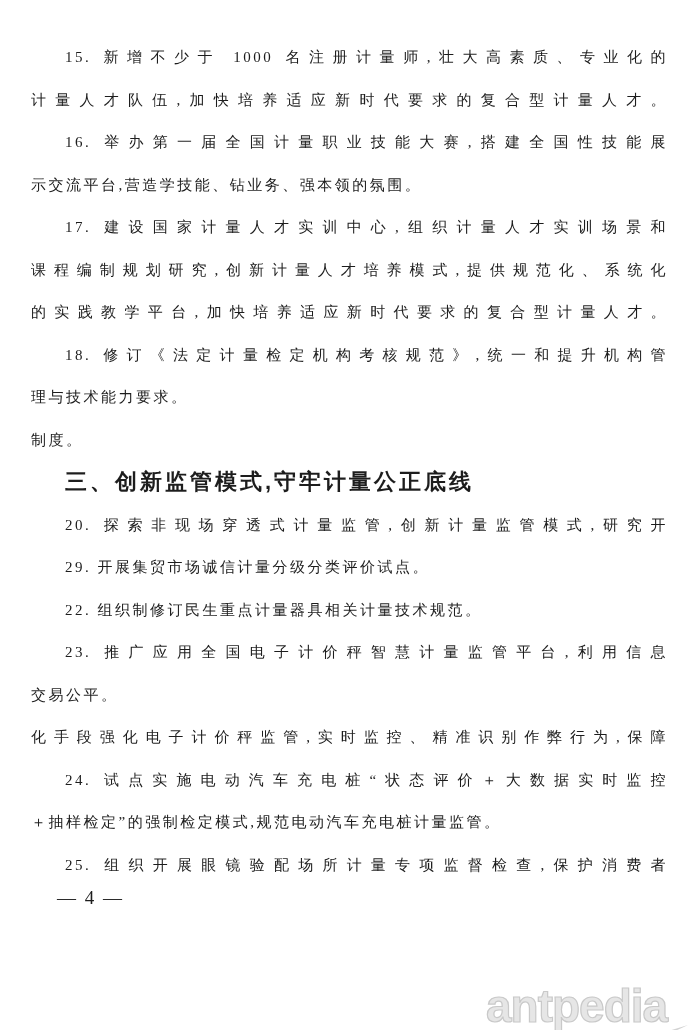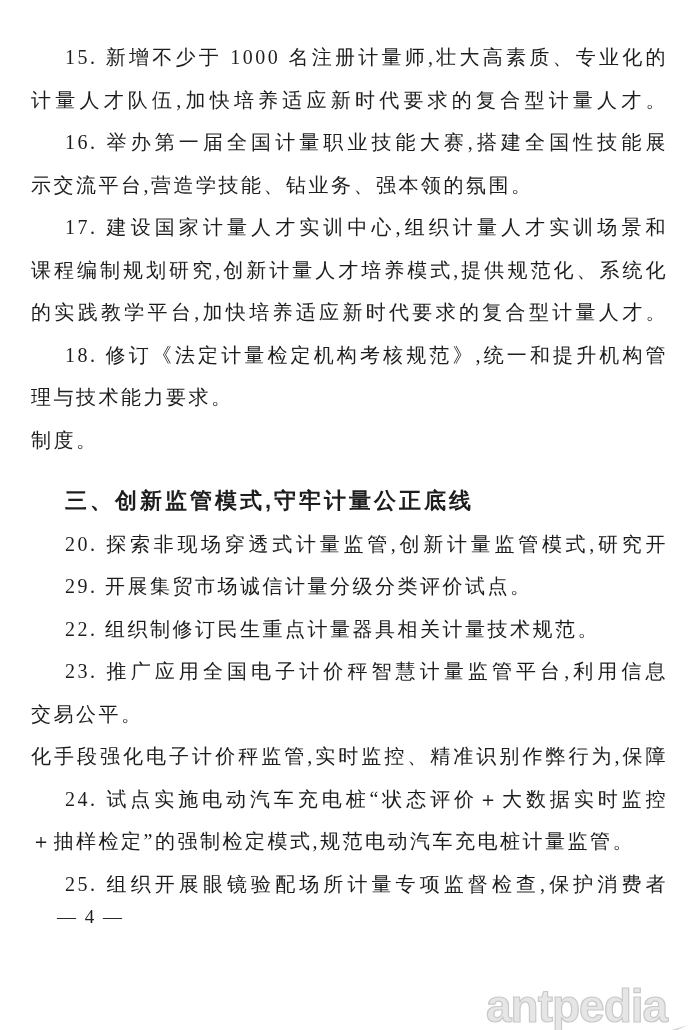--- a/index.html
+++ b/index.html
@@ -10,42 +10,41 @@
     overflow:hidden;
     font-family:"Liberation Serif","DejaVu Serif",serif;
     color:#1d1d1d;
   }
   .content{
     position:absolute;
     left:31px;top:36px;width:637px;
     z-index:1;
   }
   .line{
-    font-size:20px;
+    font-size:15px;
     height:42.5px;
     line-height:42.5px;
     letter-spacing:2.5px;
     white-space:nowrap;
     text-align:left;
     text-justify:inter-character;
   }
   .line.full{
     text-align:justify;
     text-align-last:justify;
   }
   .indent{text-indent:34px;}
   .heading{
     font-family:"Liberation Sans","DejaVu Sans",sans-serif;
     font-weight:bold;
     font-size:22px;
     letter-spacing:3px;
     text-indent:34px;
     text-align:center;
     text-align-last:left;
-    margin-top:19px;
   }
   .pagenum{
     font-size:19px;
     line-height:20px;
     letter-spacing:2px;
     padding-left:26px;
     margin-top:2px;
   }
   .watermark{
     position:absolute;

